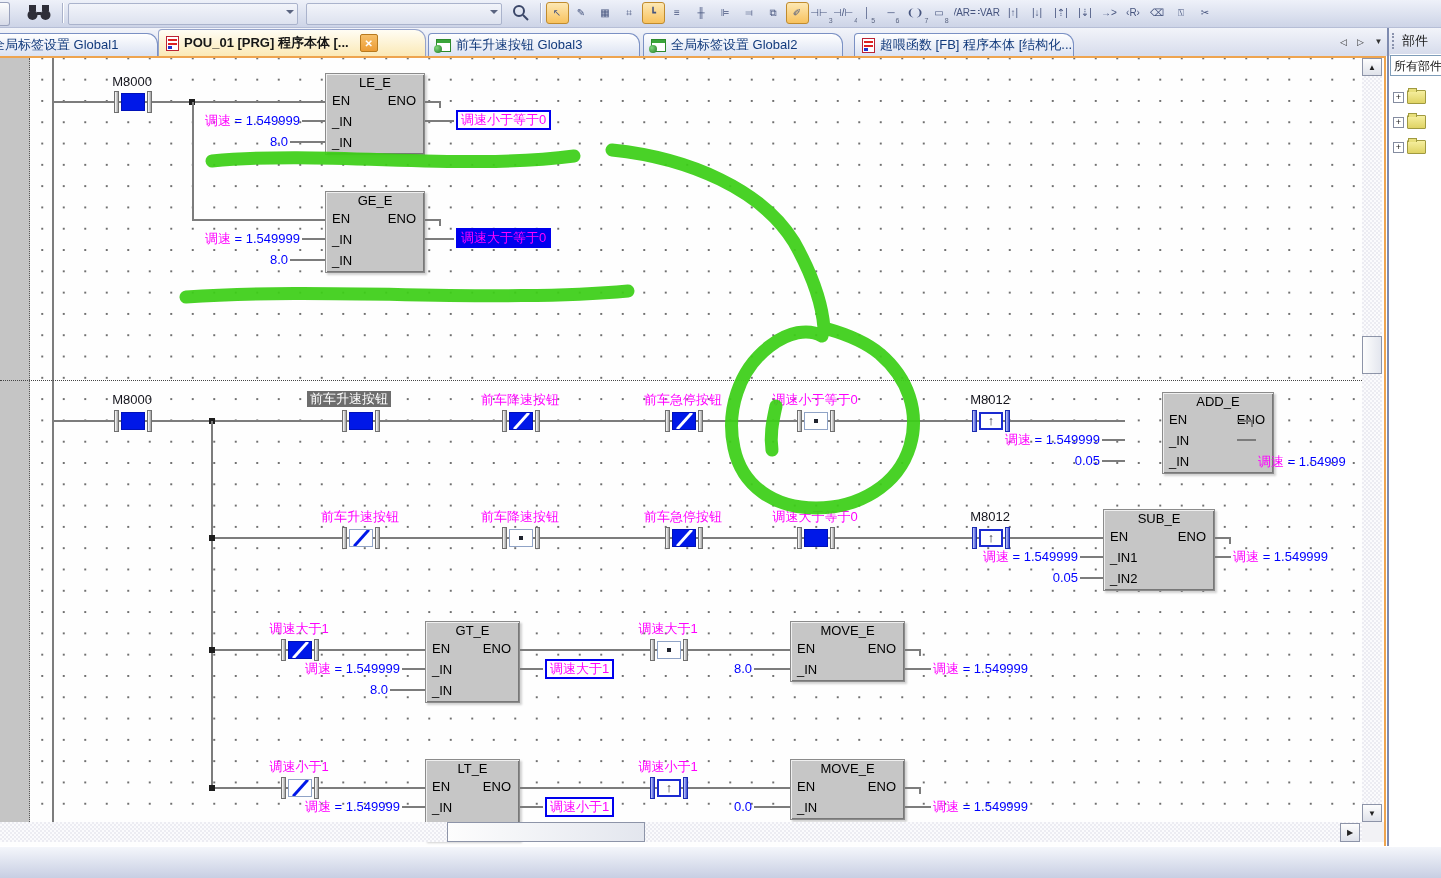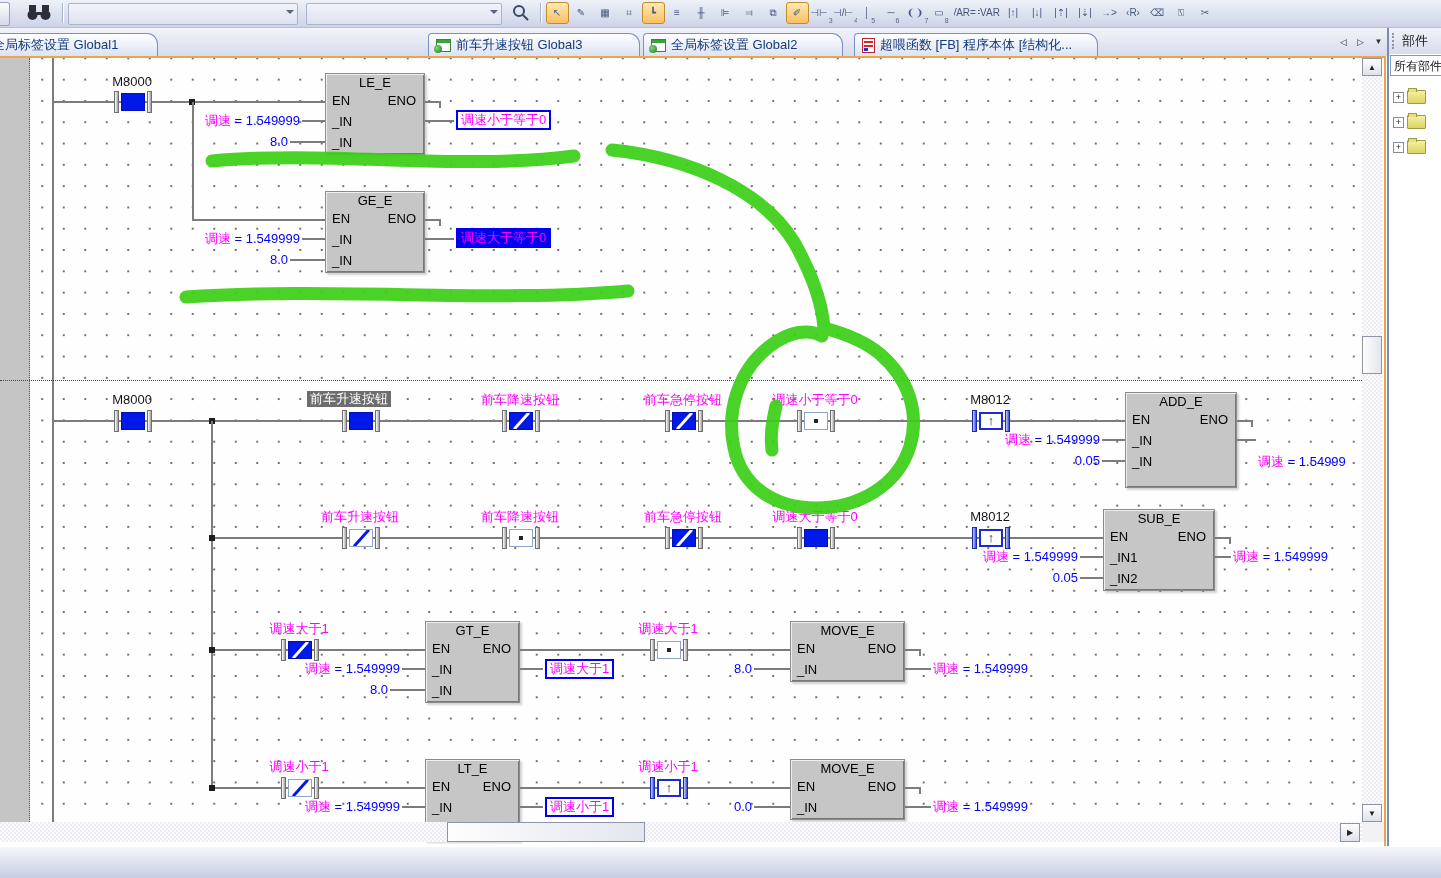--- a/index.html
+++ b/index.html
@@ -231,29 +231,34 @@
           <b>✂</b>
           <i></i>
         </span>
       </div>
   </div>
 
   <div id="tabbar">
     <div class="tab" style="left:-16px;width:174px">
       <span>全局标签设置 Global1</span>
     </div>
+    <div class="tab active" style="left:158px;width:268px">
+      <span class="ic-prog"></span>
+      <span>POU_01 [PRG] 程序本体 [...</span>
+      <span class="tclose">✕</span>
+    </div>
     <div class="tab" style="left:428px;width:212px">
       <span class="ic-tbl"></span>
       <span>前车升速按钮 Global3</span>
     </div>
     <div class="tab" style="left:643px;width:200px">
       <span class="ic-tbl"></span>
       <span>全局标签设置 Global2</span>
     </div>
-    <div class="tab" style="left:854px;width:244px">
+    <div class="tab" style="left:854px;width:220px">
       <span class="ic-prog"></span>
       <span>超喂函数 [FB] 程序本体 [结构化...</span>
     </div>
     <div class="tnav" style="left:1336px">◁</div>
     <div class="tnav" style="left:1353px">▷</div>
     <div class="tnav" style="left:1371px;font-size:8px">▼</div>
   </div>
 
   <div id="editor">
    <div id="lad">
@@ -350,21 +355,21 @@
     <div class="lb dv" style="left:950px;top:334px;width:80px">M8012</div>
     <div class="ct eb" style="left:972px;top:352px">
           <i></i>
           <b class="edge"></b>
           <i></i>
         </div>
     <div class="rt" style="left:950px;top:374px"><span class="ml">调速</span> <span class="vb">= 1.549999</span></div>
     <div class="rt" style="left:950px;top:395px"><span class="vb">0.05</span></div>
     <div class="wh" style="left:1102px;top:381px;width:23px"></div>
     <div class="wh" style="left:1102px;top:402px;width:23px"></div>
-    <div class="fb" style="left:1125px;top:334px;width:112px;height:96px">
+    <div class="fb" style="left:1162px;top:334px;width:112px;height:82px">
       <div class="fb-t">ADD_E</div>
       <div class="fb-r">
             <span>EN</span>
             <span>ENO</span>
           </div>
       <div class="fb-r">
             <span>_IN</span>
           </div>
       <div class="fb-r">
             <span>_IN</span>

